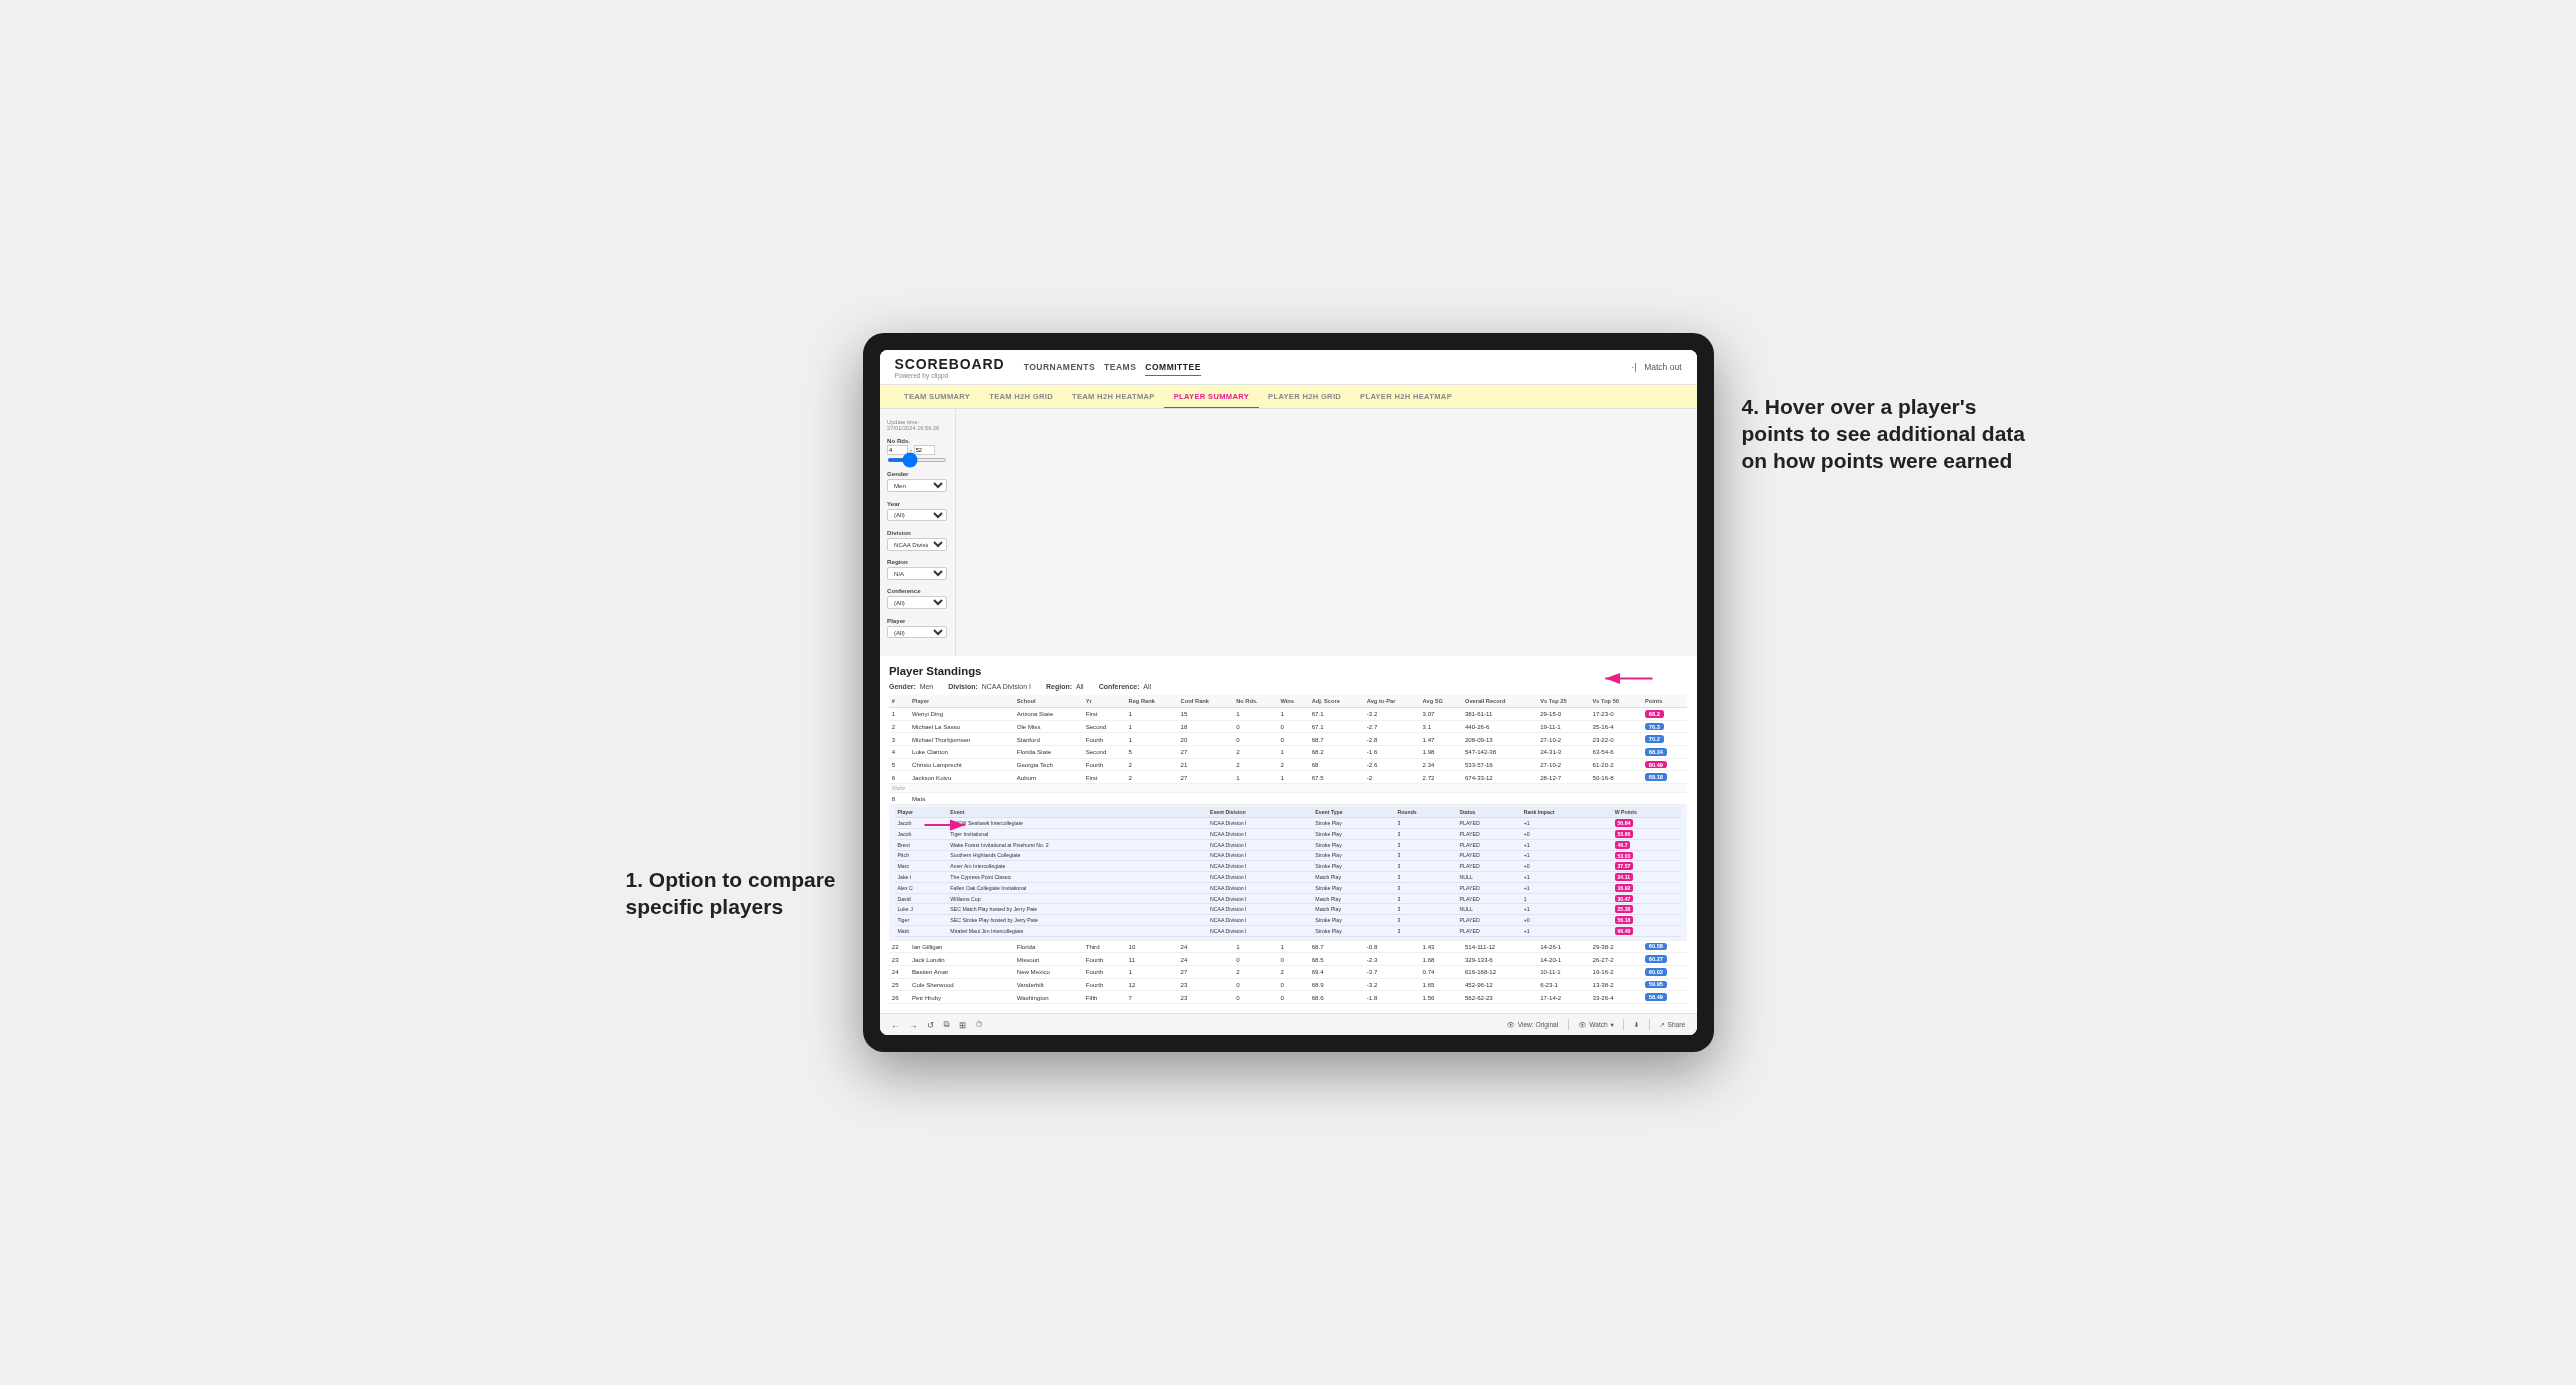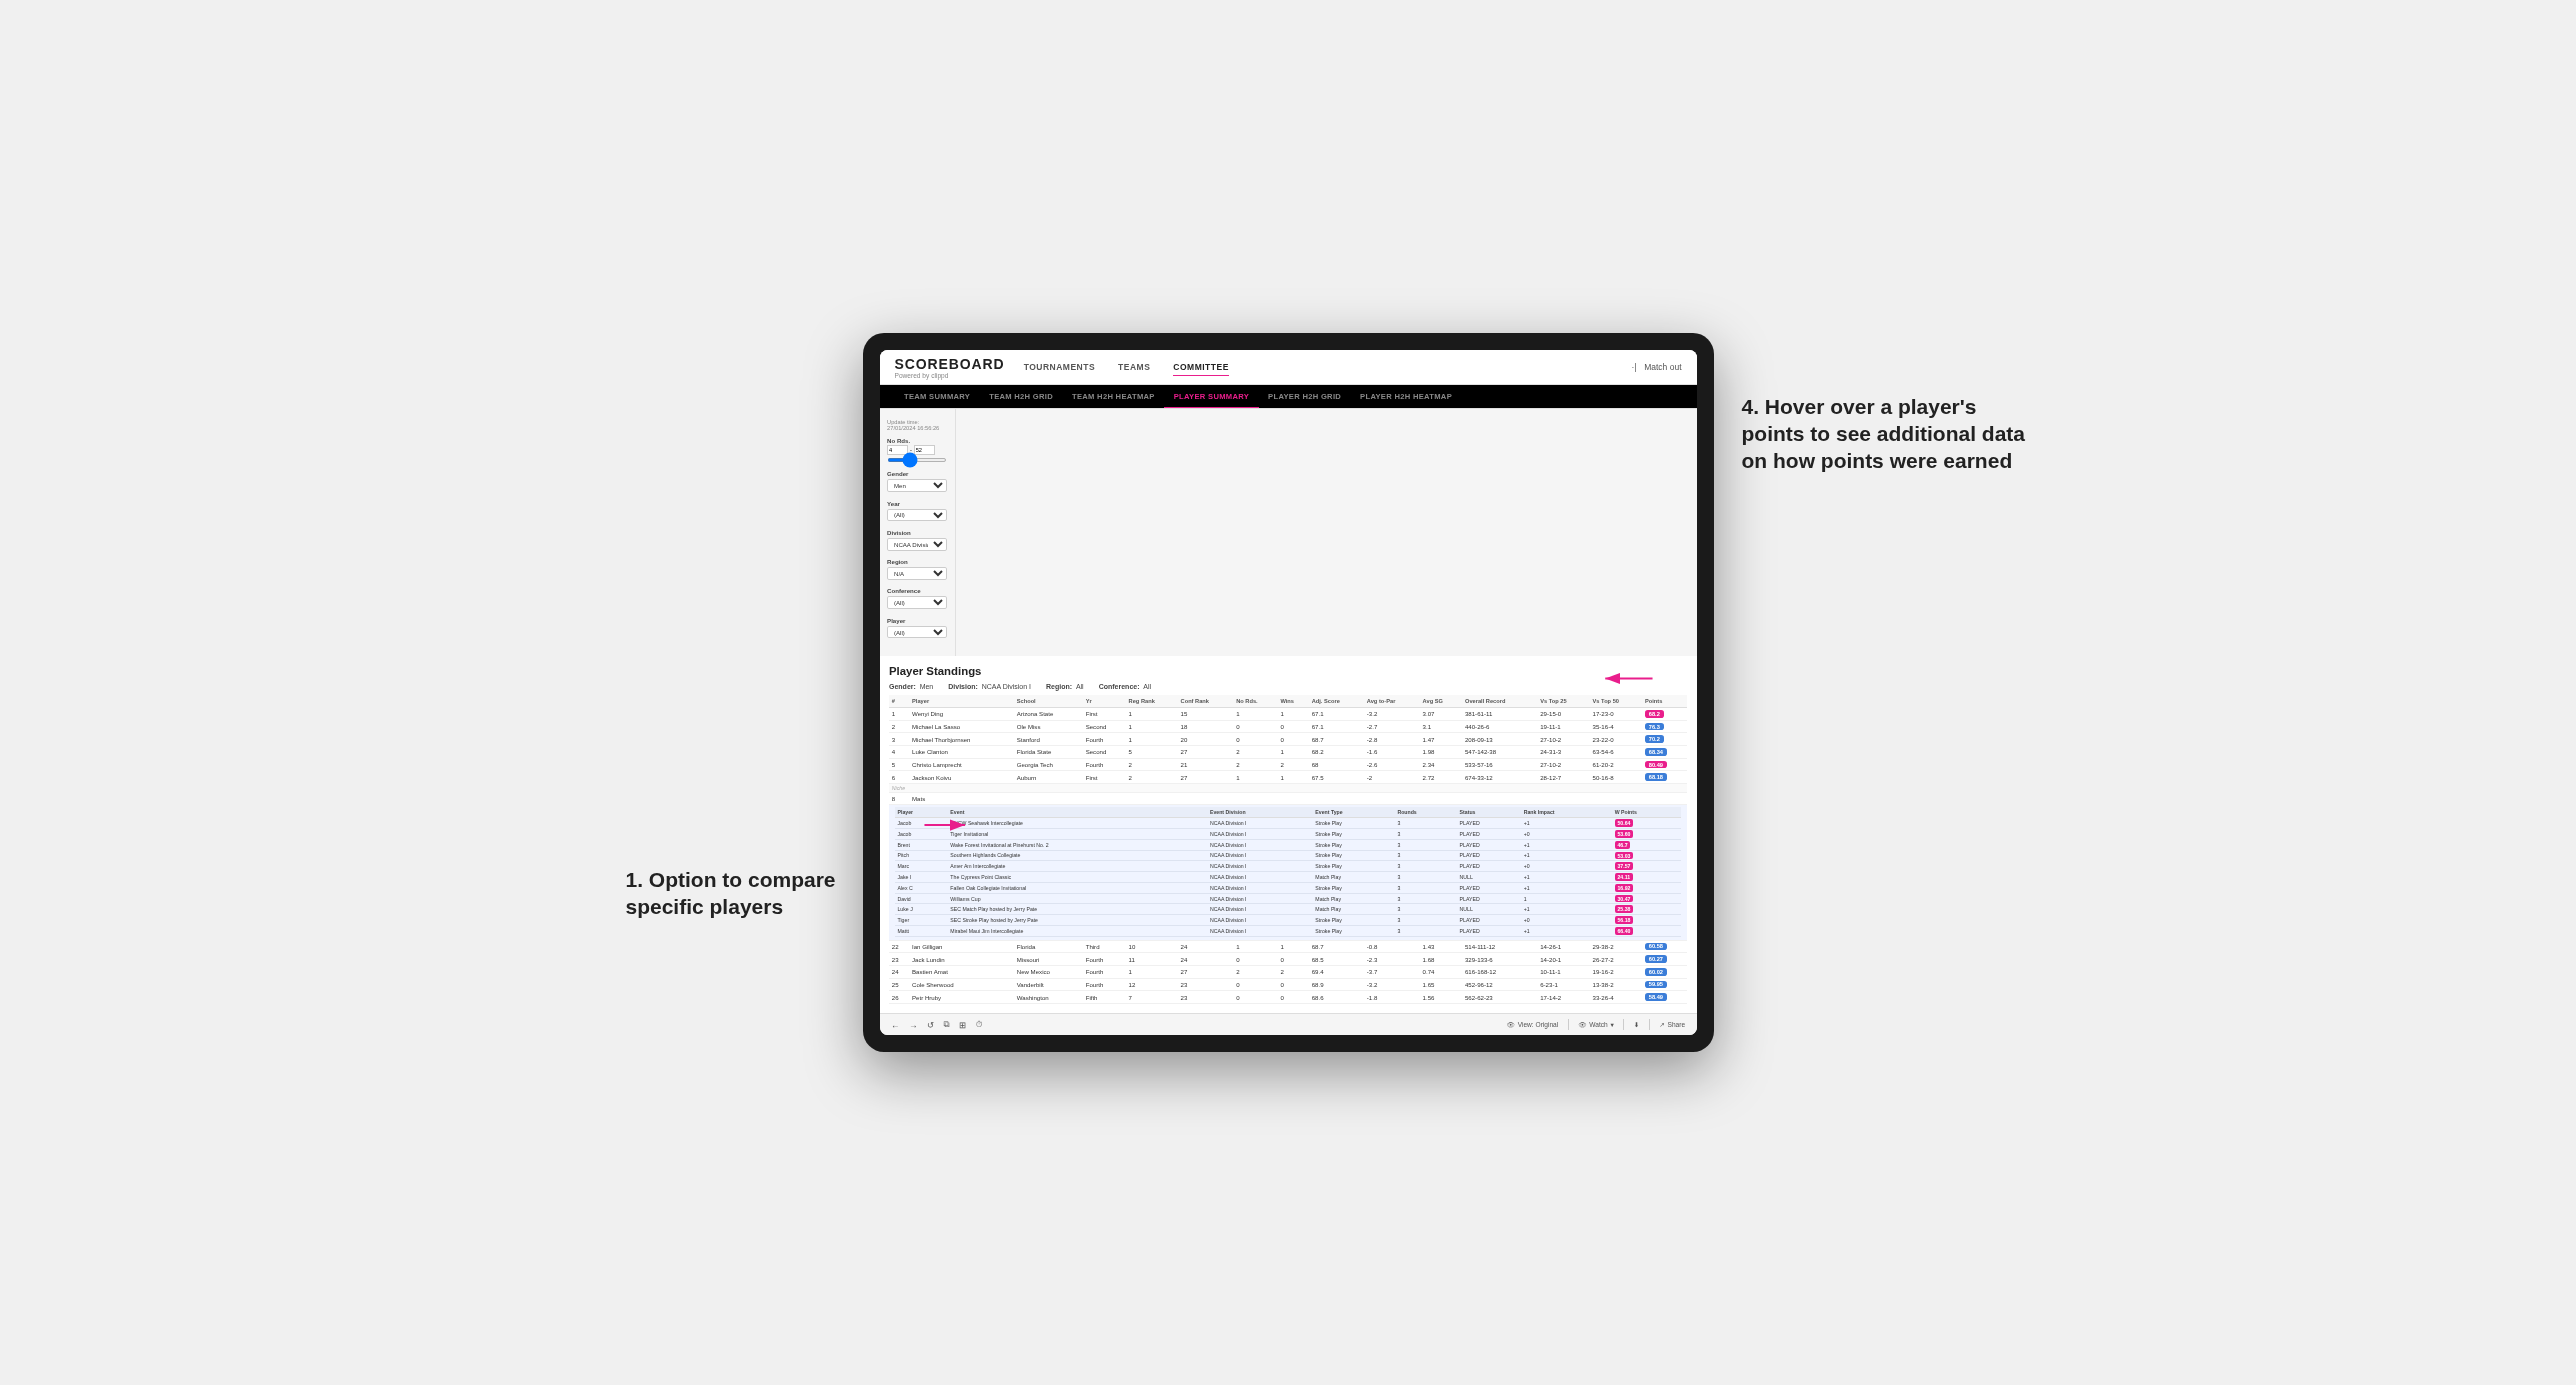--- a/index.html
+++ b/index.html
@@ -49,21 +49,21 @@
       font-weight: 800;
       letter-spacing: 0.9px;
       color: #222;
     }
     .logo-sub {
       font-size: 6.6px;
       color: #888;
     }
     .nav-links {
       display: flex;
-      gap: 23px;
+      gap: 9px;
       flex: 1;
     }
     .nav-link {
       font-size: 8.5px;
       font-weight: 600;
       color: #555;
       cursor: pointer;
       letter-spacing: 0.5px;
       padding: 3.8px 0;
       text-transform: uppercase;
@@ -74,21 +74,21 @@
     }
     .nav-right {
       display: flex;
       align-items: center;
       gap: 7.6px;
       font-size: 8.5px;
       color: #555;
     }
     
     .sub-nav {
-      background: #000000;
+      background: #fef9c3;
       border-bottom: 0.9px solid #e0e0e0;
       display: flex;
       padding: 0 15px;
       gap: 0;
     }
     .sub-nav-item {
       font-size: 7.6px;
       font-weight: 600;
       color: #888;
       padding: 6.6px 9.5px;

